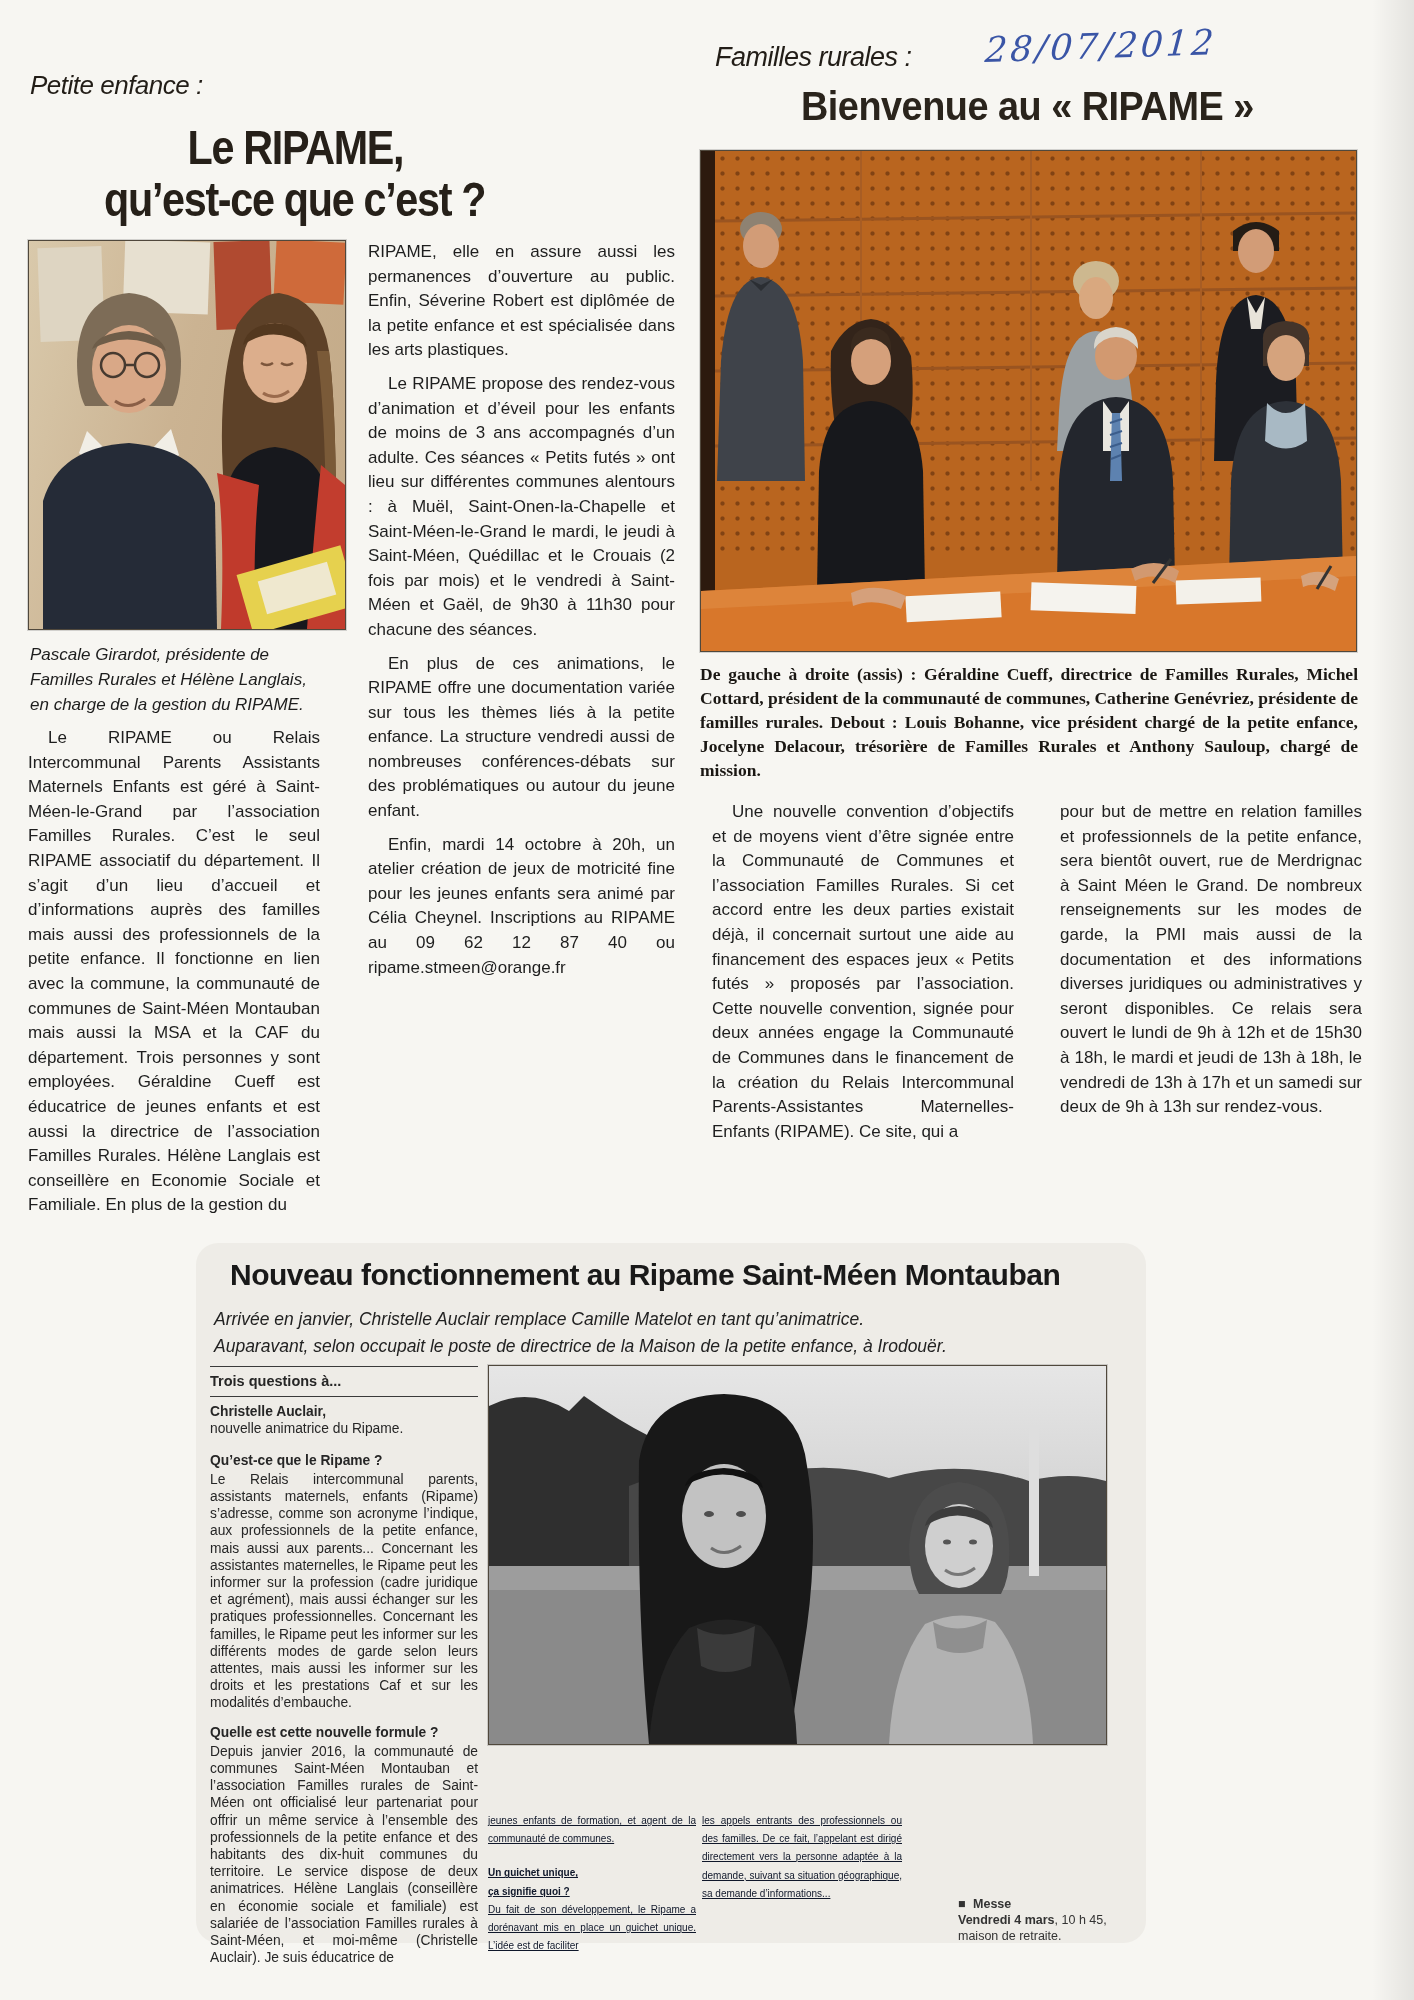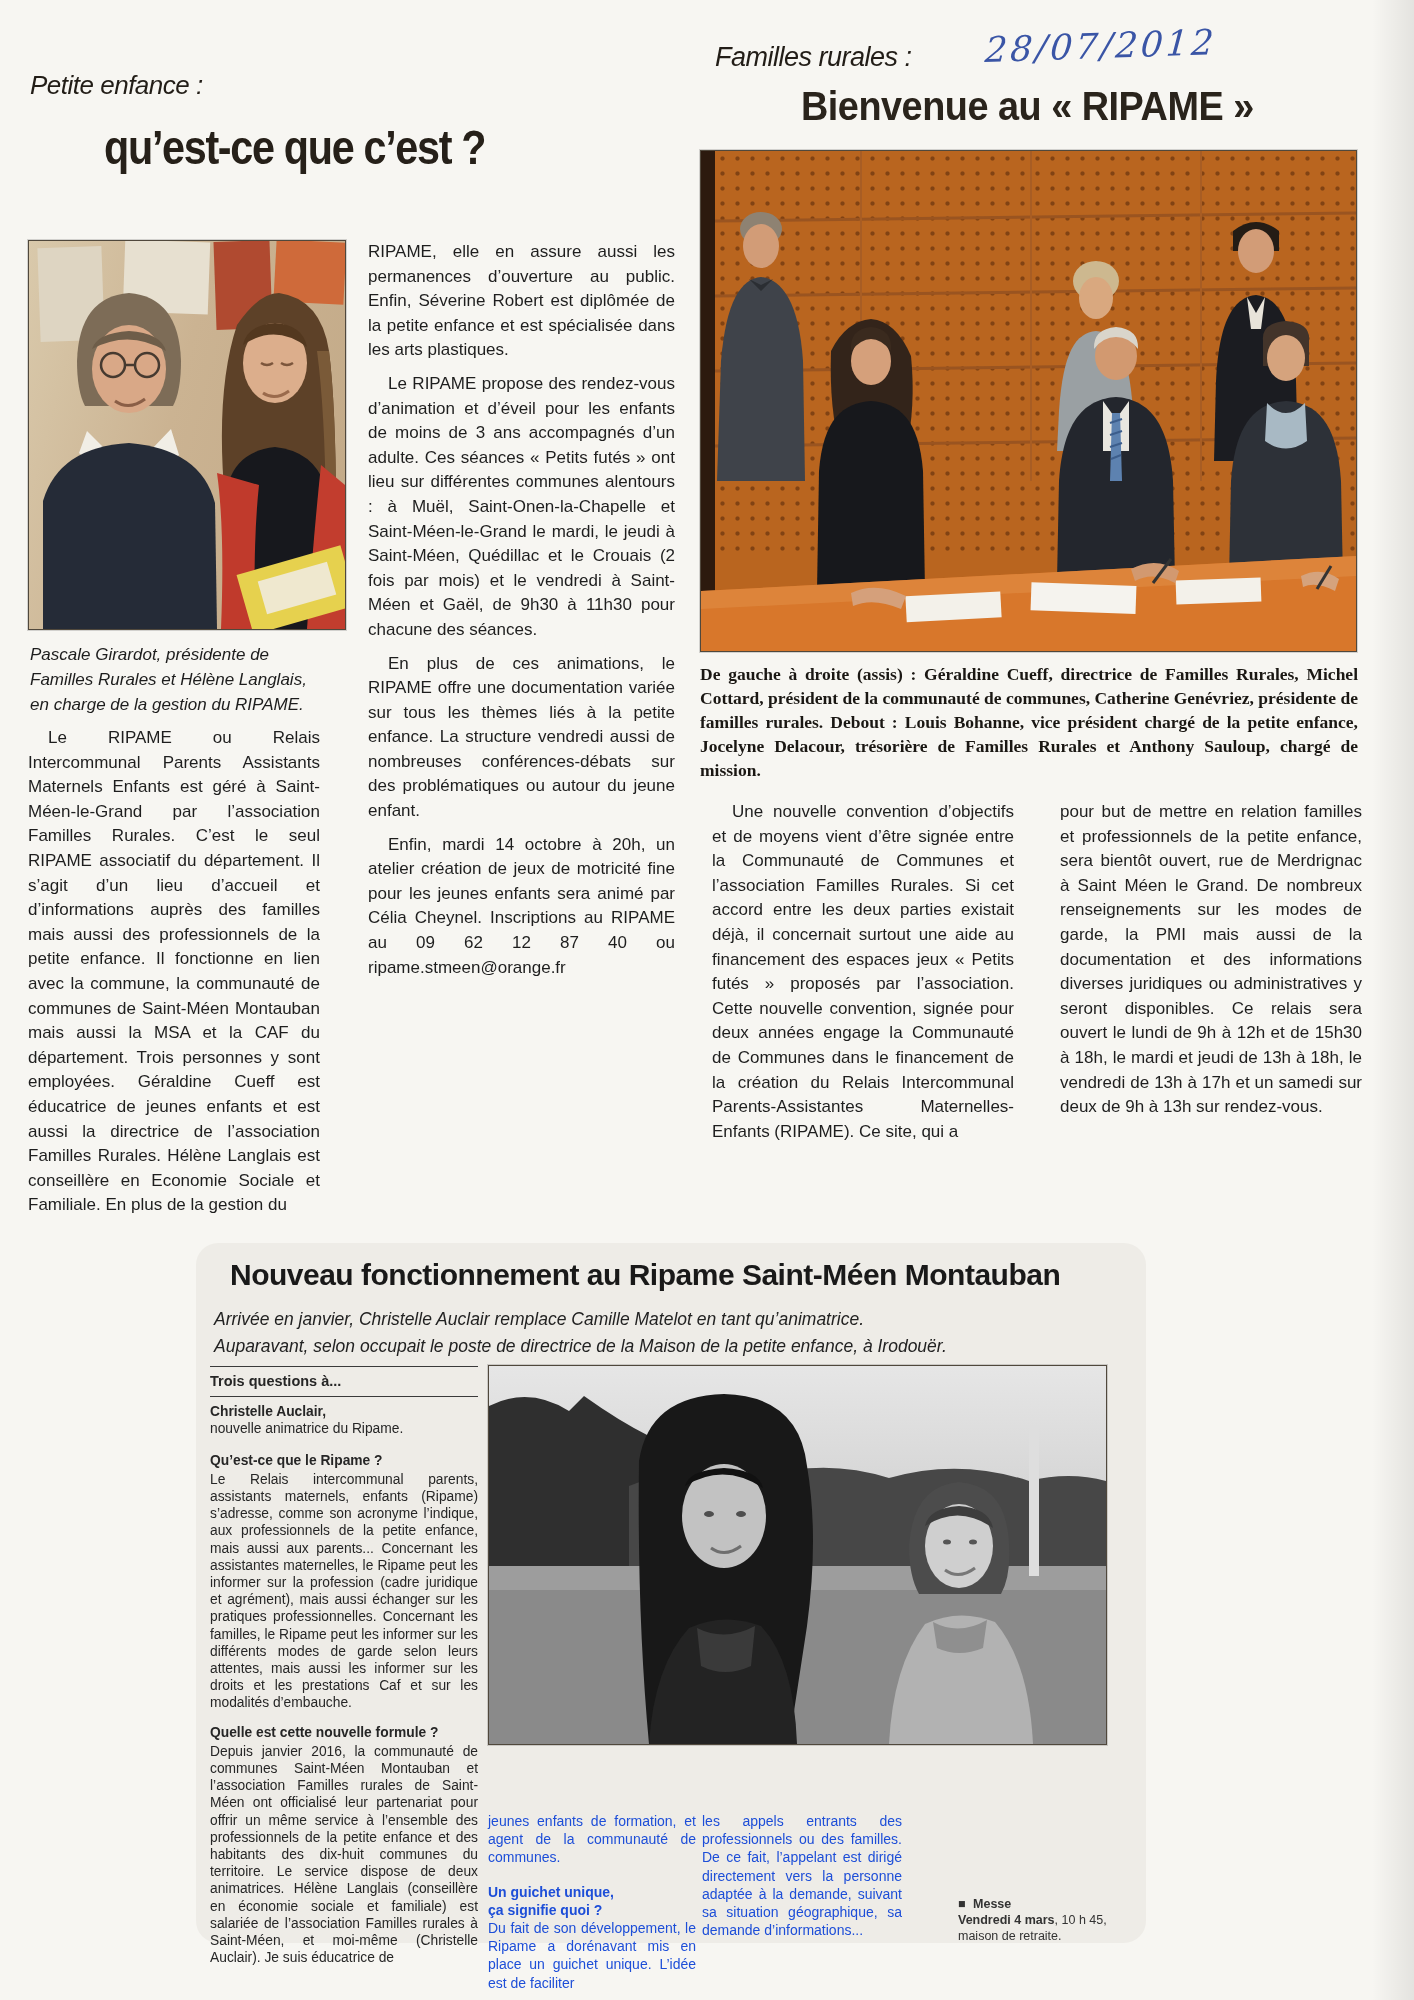--- a/index.html
+++ b/index.html
@@ -28,21 +28,21 @@
   
   .graybox{background:#eeece7;border-radius:22px;}
   .headline-bottom{font-weight:bold;font-size:30px;letter-spacing:-0.5px;color:#191919;}
   .intro{font-style:italic;font-size:17.5px;line-height:27px;color:#222;}
   .sidebar{font-size:13.8px;line-height:17.2px;text-align:justify;color:#262626;}
   .sidebar .rule{border-top:1.5px solid #3a3a3a;margin:0 0 6px 0;}
   .sidebar .rubric{font-weight:bold;font-size:14.5px;margin:0 0 6px 0;text-align:left;}
   .sidebar .who{font-weight:bold;text-align:left;}
   .sidebar .role{text-align:left;margin-bottom:14px;}
   .sidebar .q{font-weight:bold;margin:12px 0 2px 0;text-align:left;}
-  .mini-txt{font-size:14px;line-height:18.2px;text-align:justify;color:#1d4ed8;}
+  .mini-txt{font-size:10px;line-height:18.2px;text-align:justify;color:#0f172a;text-decoration:underline;}
   .mini-txt .q{font-weight:bold;text-align:left;}
   .cap-bottom{font-style:italic;font-size:14.5px;line-height:20px;color:#222;}
   .notice{font-size:12.5px;line-height:16px;color:#333;}
   .notice .t{font-weight:bold;}
   
   .photo{overflow:hidden;border:1px solid #50483c;box-shadow:0 0 0 1px rgba(0,0,0,0.15);}
   .photo svg{position:absolute;left:0;top:0;width:100%;height:100%;}
   .photo-left{background:linear-gradient(105deg,#d9c9ab 0%,#cbb392 45%,#c2a987 100%);}
   .photo-group{background:#b9651f;}
   .perf{position:absolute;left:14px;top:0;right:0;height:400px;
@@ -52,20 +52,21 @@
 </style>
 </head>
 <body>
 
 <div class="page">
   <div class="scan-edge"></div>
 
   <div class="abs kicker" style="left:30px;top:70px;">Petite enfance :</div>
 
   <div class="abs headline-left" style="left:55px;top:122px;width:480px;">
+    <div><span>Le RIPAME,</span></div>
     <div><span>qu’est-ce que c’est ?</span></div>
   </div>
 
   <div class="abs photo photo-left" style="left:28px;top:240px;width:316px;height:388px;">
     <svg viewBox="0 0 316 388" preserveAspectRatio="none">
       <rect x="95" y="0" width="85" height="72" fill="#e7e0d0" transform="rotate(2 137 36)"></rect>
       <rect x="10" y="6" width="64" height="94" fill="#ded5c2" transform="rotate(-2 42 53)"></rect>
       <rect x="186" y="0" width="56" height="88" fill="#b04a30" transform="rotate(-2 214 44)"></rect>
       <rect x="246" y="0" width="70" height="62" fill="#cf6a3a" transform="rotate(3 281 31)"></rect>
       <g>

